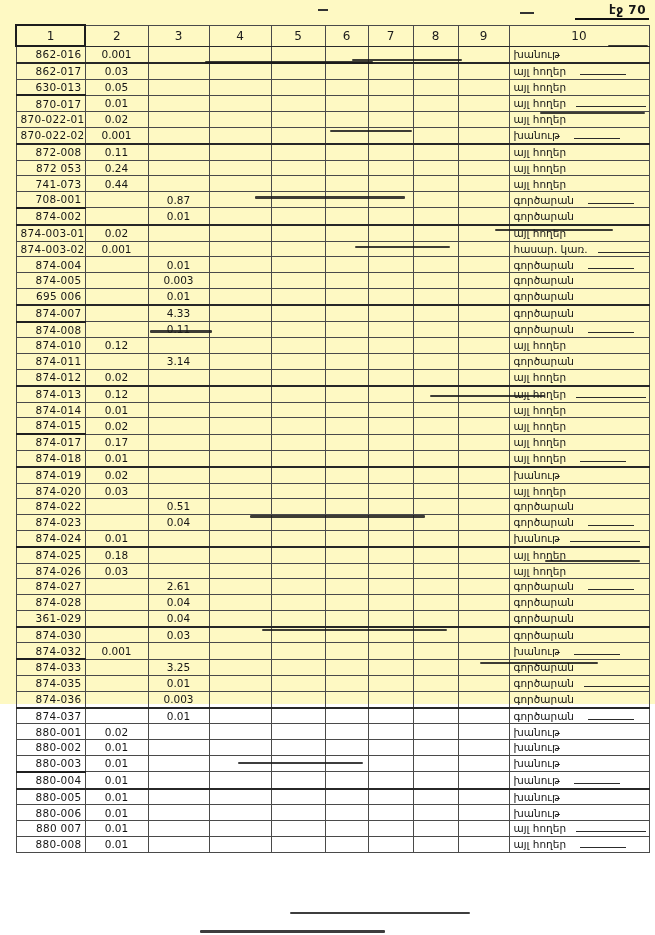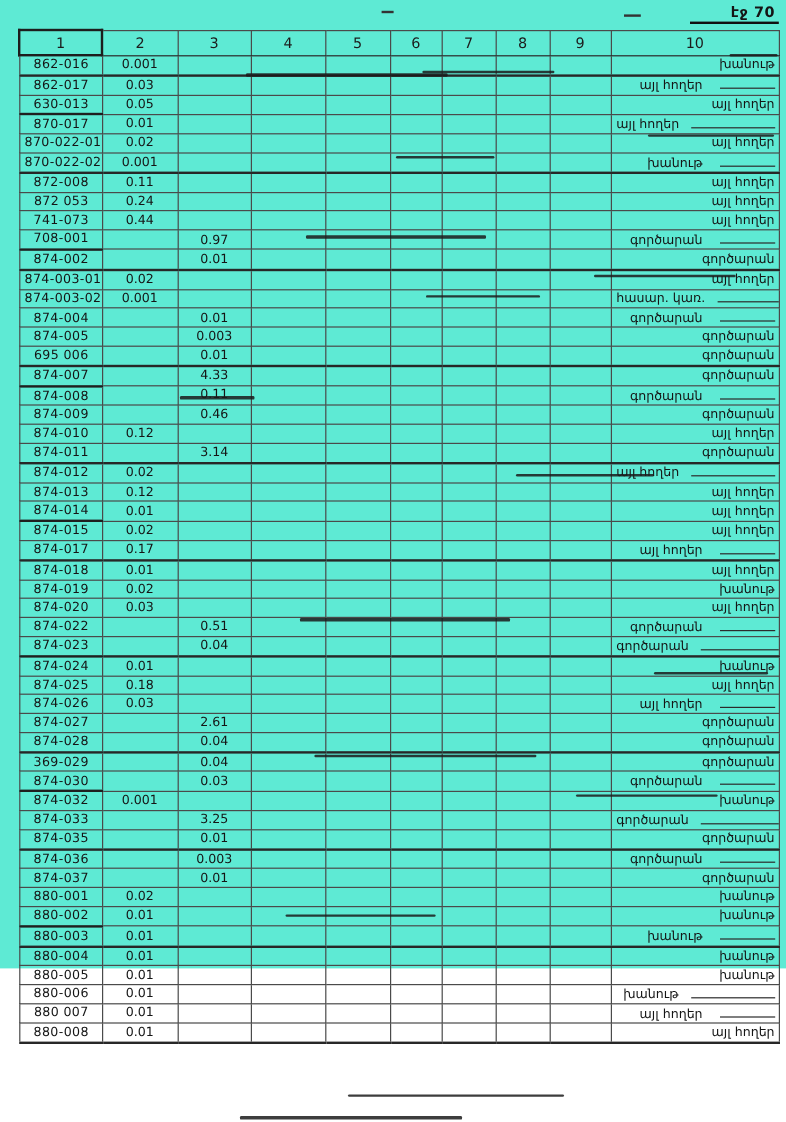--- a/index.html
+++ b/index.html
@@ -1,21 +1,21 @@
 <!DOCTYPE html>
 <html><head>
 <meta charset="utf-8">
 <style>
   html,body{margin:0;padding:0;}
   body{
     width:655px;height:935px;background:#ffffff;
     font-family:"DejaVu Sans","Liberation Sans",sans-serif;
     color:#151515;position:relative;overflow:hidden;
   }
-  .page{position:relative;width:655px;height:807px;background:#5eead4;}
+  .page{position:relative;width:655px;height:704px;background:#fef9c3;}
 
   .page-label{
     position:absolute;top:3px;right:6px;
     font-weight:bold;font-size:12px;letter-spacing:.5px;
     border-bottom:2.5px solid #111;
     padding:0 3px 1px 34px;
   }
 
   table.register{
     position:absolute;left:15px;top:24px;
@@ -27,23 +27,23 @@
     font-size:10.5px;line-height:1;
     padding:0 3px;overflow:hidden;white-space:nowrap;
     font-weight:normal;vertical-align:middle;
   }
   .register thead th{
     text-align:center;font-size:12px;height:19px;color:#1c1c1c;
     border-bottom:1.5px solid #2a2a2a;
   }
   .register thead th:first-child{border:2px solid #1d1d1d;}
   .register tbody td{height:14.8px;}
-  td.c1{padding-left:4px;text-align:center;letter-spacing:.3px;}
+  td.c1{padding-left:4px;text-align:right;letter-spacing:.3px;}
   td.c2,td.c3{text-align:center;}
-  td.c10{padding-left:4px;text-align:right;}
+  td.c10{padding-left:4px;text-align:left;}
 
   
   .register tbody tr:nth-child(5n+1) td{border-bottom-width:2px;border-bottom-color:#272727;}
   .register tbody tr:nth-child(7n+3) td.c1{border-bottom:2px solid #1f1f1f;}
 
   
   .register tbody tr:nth-child(4n+2) td.c10::after{
     content:"";display:inline-block;width:46px;height:8px;
     border-bottom:1.5px solid #2c2c2c;margin-left:14px;
   }
@@ -194,21 +194,21 @@
           <td class="c5"></td>
           <td class="c6"></td>
           <td class="c7"></td>
           <td class="c8"></td>
           <td class="c9"></td>
           <td class="c10">այլ հողեր</td>
         </tr>
         <tr>
           <td class="c1">708-001</td>
           <td class="c2"></td>
-          <td class="c3">0.97</td>
+          <td class="c3">0.87</td>
           <td class="c4"></td>
           <td class="c5"></td>
           <td class="c6"></td>
           <td class="c7"></td>
           <td class="c8"></td>
           <td class="c9"></td>
           <td class="c10">գործարան</td>
         </tr>
         <tr>
           <td class="c1">874-002</td>
@@ -300,32 +300,20 @@
           <td class="c3">0.11</td>
           <td class="c4"></td>
           <td class="c5"></td>
           <td class="c6"></td>
           <td class="c7"></td>
           <td class="c8"></td>
           <td class="c9"></td>
           <td class="c10">գործարան</td>
         </tr>
         <tr>
-          <td class="c1">874-009</td>
-          <td class="c2"></td>
-          <td class="c3">0.46</td>
-          <td class="c4"></td>
-          <td class="c5"></td>
-          <td class="c6"></td>
-          <td class="c7"></td>
-          <td class="c8"></td>
-          <td class="c9"></td>
-          <td class="c10">գործարան</td>
-        </tr>
-        <tr>
           <td class="c1">874-010</td>
           <td class="c2">0.12</td>
           <td class="c3"></td>
           <td class="c4"></td>
           <td class="c5"></td>
           <td class="c6"></td>
           <td class="c7"></td>
           <td class="c8"></td>
           <td class="c9"></td>
           <td class="c10">այլ հողեր</td>
@@ -516,21 +504,21 @@
           <td class="c3">0.04</td>
           <td class="c4"></td>
           <td class="c5"></td>
           <td class="c6"></td>
           <td class="c7"></td>
           <td class="c8"></td>
           <td class="c9"></td>
           <td class="c10">գործարան</td>
         </tr>
         <tr>
-          <td class="c1">369-029</td>
+          <td class="c1">361-029</td>
           <td class="c2"></td>
           <td class="c3">0.04</td>
           <td class="c4"></td>
           <td class="c5"></td>
           <td class="c6"></td>
           <td class="c7"></td>
           <td class="c8"></td>
           <td class="c9"></td>
           <td class="c10">գործարան</td>
         </tr>

